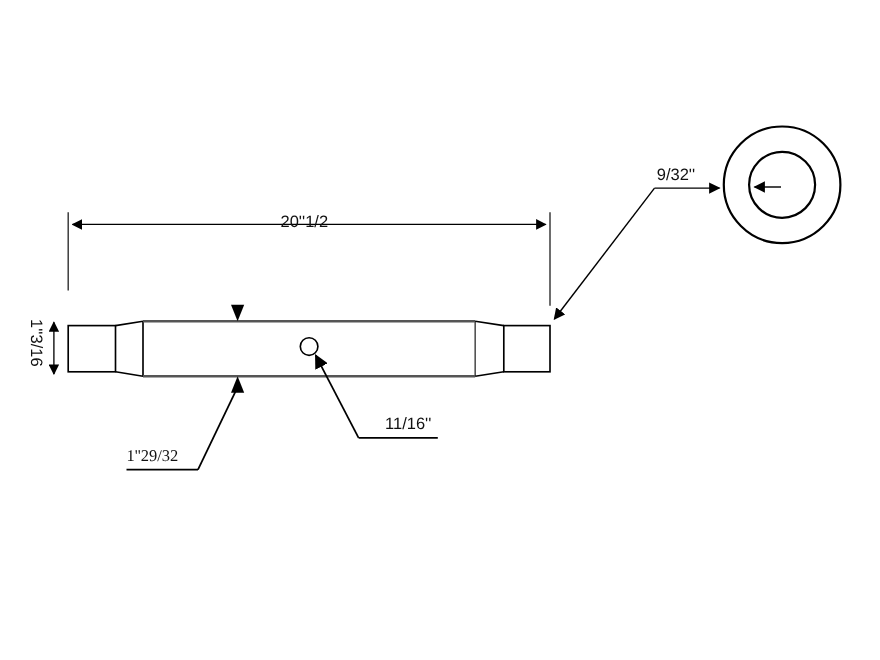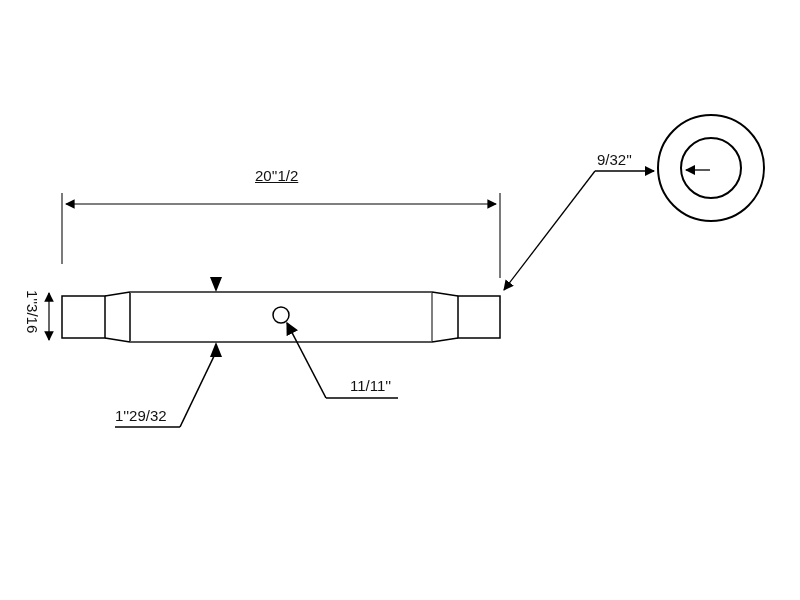--- a/index.html
+++ b/index.html
@@ -65,17 +65,17 @@
     <line x1="595" y1="171" x2="654" y2="171" stroke="#000" stroke-width="1.3" marker-end="url(#arrow)"></line>
   </g>
 
   <g>
     <circle cx="711" cy="168" r="53" fill="#fff" stroke="#000" stroke-width="2"></circle>
     <circle cx="711" cy="168" r="30" fill="#fff" stroke="#000" stroke-width="2"></circle>
     <line x1="710" y1="170" x2="686" y2="170" stroke="#000" stroke-width="1.3" marker-end="url(#arrow)"></line>
   </g>
 </svg>
 
-<div class="lbl" style="left:255px; top:168px;text-decoration:underline;">20''1/2</div>
+<div class="lbl" style="left:255px; top:194px;">20''1/2</div>
 <div class="lbl rot" style="left:40px; top:290px;">1''3/16</div>
-<div class="lbl" style="left:115px; top:408px;">1''29/32</div>
-<div class="lbl" style="left:350px; top:378px;">11/11''</div>
+<div class="lbl" style="left:115px; top:408px;font-family:Liberation Serif, serif;">1''29/32</div>
+<div class="lbl" style="left:350px; top:378px;">11/16''</div>
 <div class="lbl" style="left:597px; top:152px;">9/32''</div>
 
 </body></html>

